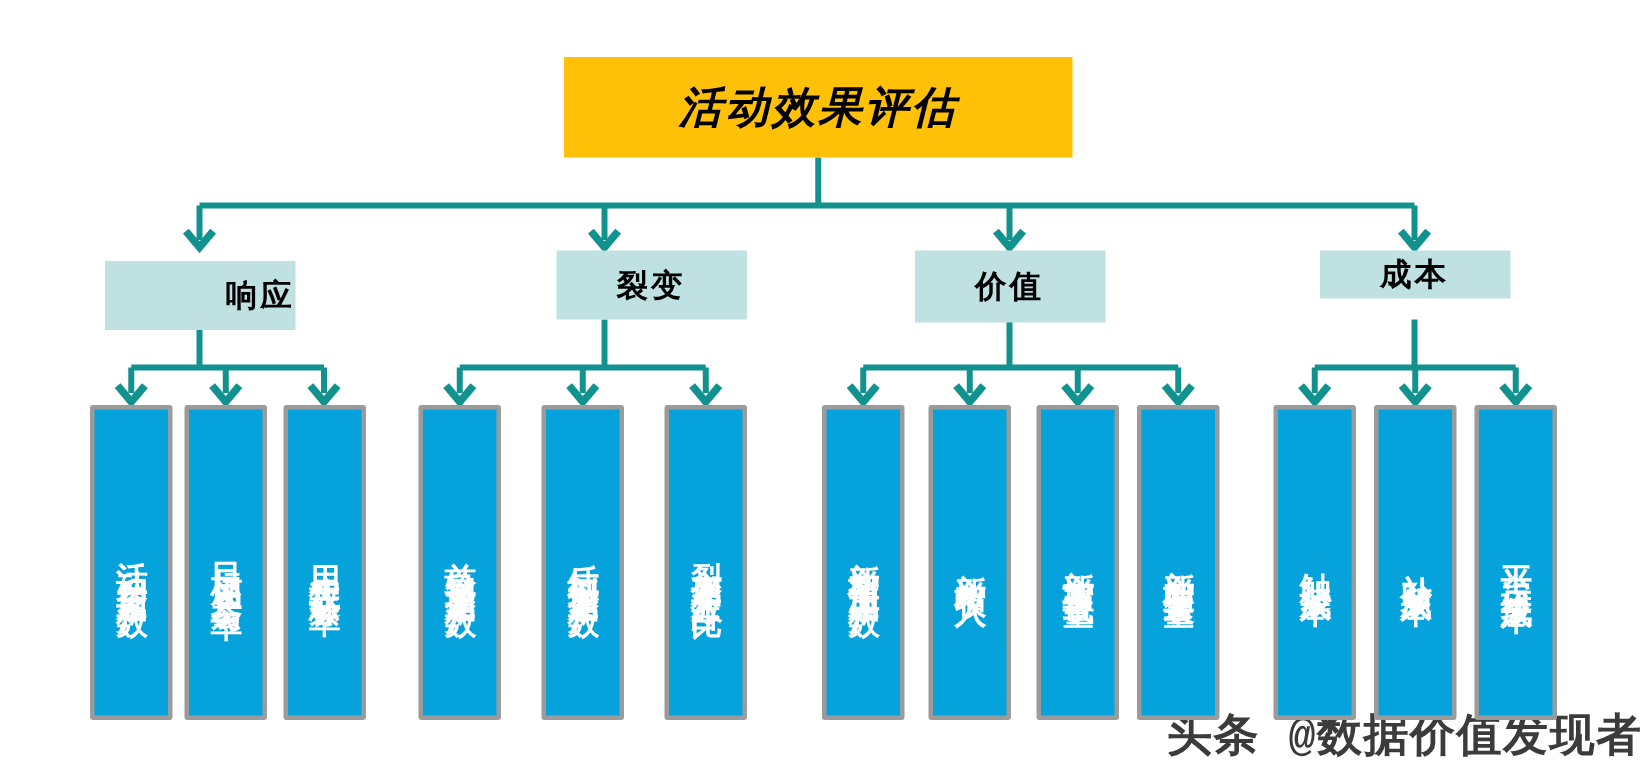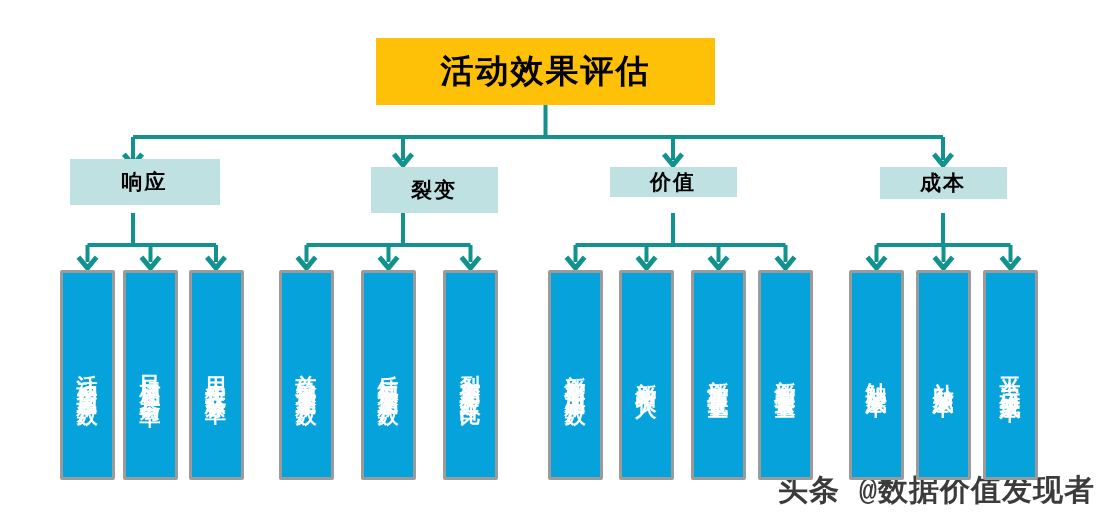--- a/index.html
+++ b/index.html
@@ -25,23 +25,24 @@
     position: absolute;
     display: flex;
     align-items: center;
     justify-content: center;
     box-sizing: border-box;
     text-align: center;
   }
   .node.root {
     background: var(--root-fill, #FFC107);
     color: var(--node-text, #000);
-    font-size: 33px;
+    font-size: 29px;
     font-weight: bold;
     letter-spacing: 2px;
+    font-style: italic;
   }
   .node.branch {
     background: var(--branch-fill, #BFE1E2);
     color: var(--node-text, #000);
     font-size: 21px;
     font-weight: bold;
     letter-spacing: 2px;
   }
   .node.leaf {
     background: var(--leaf-fill, #05A2DC);
@@ -79,21 +80,21 @@
   <svg id="connectors" viewBox="0 0 1101 513" xmlns="http://www.w3.org/2000/svg">
       <path d="M 545.5 105 L 545.5 137 M 133 137 L 943 137 M 133 137 L 133 160 M 403 137 L 403 160 M 673 137 L 673 160 M 943 137 L 943 160 M 133 213 L 133 245 M 87.5 245 L 216 245 M 87.5 245 L 87.5 262 M 150.5 245 L 150.5 262 M 216 245 L 216 262 M 403 213 L 403 245 M 306.5 245 L 470.5 245 M 306.5 245 L 306.5 262 M 388.5 245 L 388.5 262 M 470.5 245 L 470.5 262 M 673 213 L 673 245 M 575.5 245 L 785.5 245 M 575.5 245 L 575.5 262 M 646.5 245 L 646.5 262 M 718.5 245 L 718.5 262 M 785.5 245 L 785.5 262 M 943 213 L 943 245 M 876.5 245 L 1010.5 245 M 876.5 245 L 876.5 262 M 943.5 245 L 943.5 262 M 1010.5 245 L 1010.5 262 " stroke="#12928E" stroke-width="4" fill="none"></path>
       <path d="M 125.5 156 L 133 165 L 140.5 156 M 395.5 156 L 403 165 L 410.5 156 M 665.5 156 L 673 165 L 680.5 156 M 935.5 156 L 943 165 L 950.5 156 M 80 259 L 87.5 268 L 95 259 M 143 259 L 150.5 268 L 158 259 M 208.5 259 L 216 268 L 223.5 259 M 299 259 L 306.5 268 L 314 259 M 381 259 L 388.5 268 L 396 259 M 463 259 L 470.5 268 L 478 259 M 568 259 L 575.5 268 L 583 259 M 639 259 L 646.5 268 L 654 259 M 711 259 L 718.5 268 L 726 259 M 778 259 L 785.5 268 L 793 259 M 869 259 L 876.5 268 L 884 259 M 936 259 L 943.5 268 L 951 259 M 1003 259 L 1010.5 268 L 1018 259" stroke="#12928E" stroke-width="5" fill="none" stroke-linecap="square"></path>
     </svg>
 
   <div class="node root" style="left:376px; top:38px; width:339px; height:67px;">
     <span>活动效果评估</span>
   </div>
 
   <div class="watermark">头条 @数据价值发现者</div>
-<div class="node branch" style="left: 69.5px; top: 159px; width: 150px; height: 46px;">
+<div class="node branch" style="left: 69.5px; top: 174px; width: 127px; height: 46px; justify-content: flex-end;">
       <span>响应</span>
     </div>
     <div class="node leaf" style="left: 60px; top: 270px; width: 55px; height: 210px;">
       <span>活动参与用户数</span>
     </div>
     <div class="node leaf" style="left: 123px; top: 270px; width: 55px; height: 210px;">
       <span>目标用户参与率</span>
     </div>
     <div class="node leaf" style="left: 188.5px; top: 270px; width: 55px; height: 210px;">
       <span>用户数达标率</span>
@@ -103,21 +104,21 @@
     </div>
     <div class="node leaf" style="left: 279px; top: 270px; width: 55px; height: 210px;">
       <span>首轮裂变用户数</span>
     </div>
     <div class="node leaf" style="left: 361px; top: 270px; width: 55px; height: 210px;">
       <span>后续裂变用户数</span>
     </div>
     <div class="node leaf" style="left: 443px; top: 270px; width: 55px; height: 210px;">
       <span>裂变用户数占比</span>
     </div>
-    <div class="node branch" style="left: 609.5px; top: 167px; width: 127px; height: 30px;">
+    <div class="node branch" style="left: 609.5px; top: 167px; width: 127px; height: 48px;">
       <span>价值</span>
     </div>
     <div class="node leaf" style="left: 548px; top: 270px; width: 55px; height: 210px;">
       <span>新增注册用户数</span>
     </div>
     <div class="node leaf" style="left: 619px; top: 270px; width: 55px; height: 210px;">
       <span>新增收入</span>
     </div>
     <div class="node leaf" style="left: 691px; top: 270px; width: 55px; height: 210px;">
       <span>新增下载量</span>

